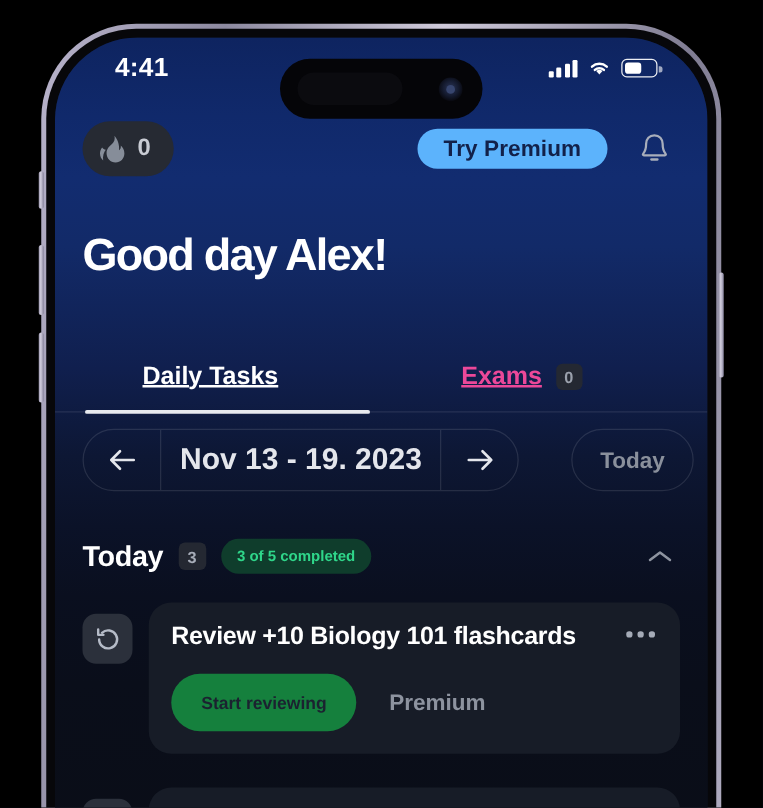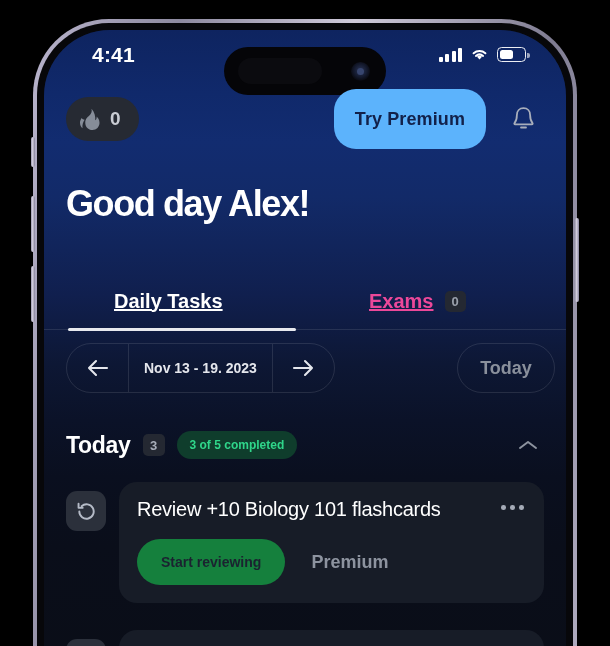--- a/index.html
+++ b/index.html
@@ -190,21 +190,21 @@
   }
   .flame-icon { width: 21px; height: 23px; display: block; }
 
   .top-spacer { flex: 1; }
 
   .premium-btn {
     background: #5cb3fc;
     color: #12214a;
     border: none;
     border-radius: 22px;
-    height: 60px;
+    height: 32px;
     padding: 0 21px;
     font-family: "Liberation Sans", sans-serif;
     font-size: 18px;
     font-weight: 700;
     letter-spacing: 0.1px;
     cursor: pointer;
   }
   .bell-btn {
     margin-left: 20px;
     width: 34px; height: 36px;
@@ -290,21 +290,21 @@
     justify-content: center;
     cursor: pointer;
   }
   .date-range {
     padding: 0 15px;
     height: 100%;
     display: flex;
     align-items: center;
     justify-content: center;
     color: #e4e6ec;
-    font-size: 14px;
+    font-size: 24px;
     font-weight: 600;
     border-left: 1.4px solid rgba(255,255,255,0.11);
     border-right: 1.4px solid rgba(255,255,255,0.11);
     cursor: pointer;
     white-space: nowrap;
   }
   .today-btn {
     position: absolute;
     left: 413px;
     top: 313px;
@@ -397,21 +397,21 @@
   }
   .task-card.compact { padding-bottom: 16px; }
 
   .task-card-head {
     display: flex;
     align-items: flex-start;
   }
   .task-title {
     color: #ffffff;
     font-size: 20px;
-    font-weight: 400;
+    font-weight: 700;
     letter-spacing: -0.25px;
     line-height: 1.25;
     flex: 1;
   }
   .more-btn {
     flex: 0 0 auto;
     display: flex;
     align-items: center;
     gap: 4px;
     padding: 8px 2px 8px 10px;

